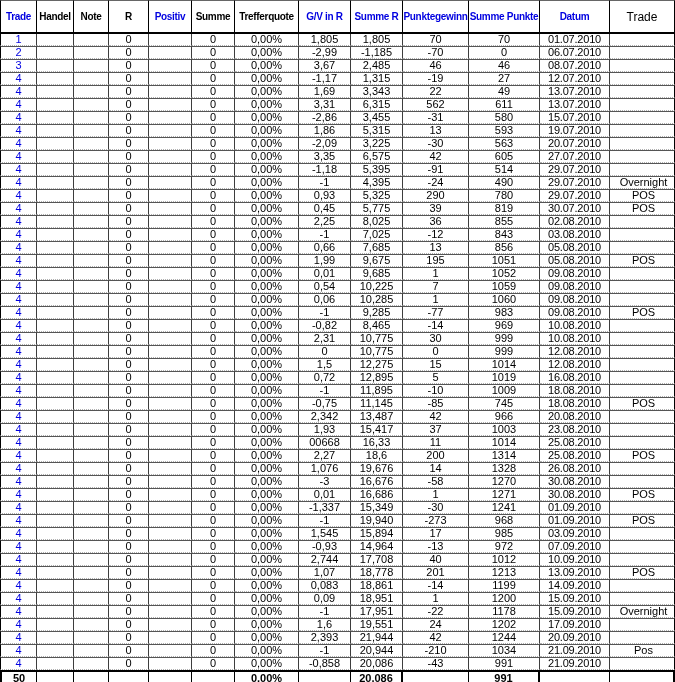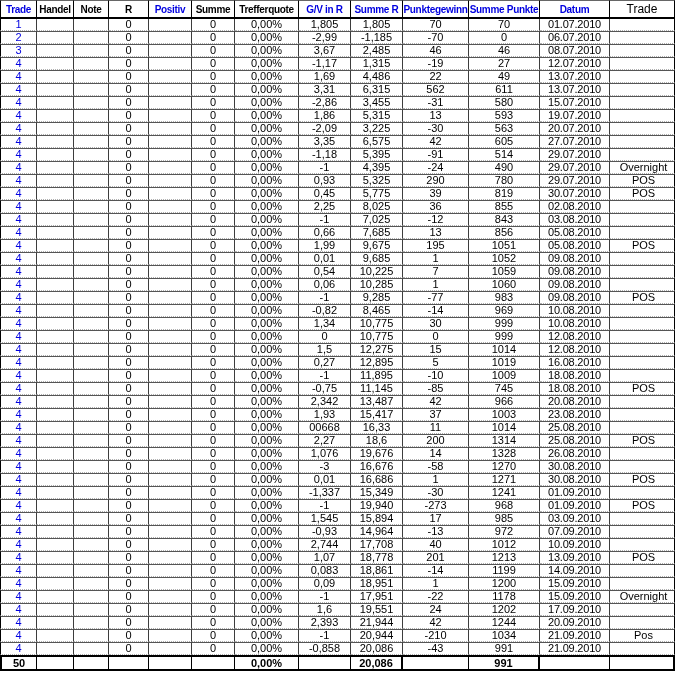--- a/index.html
+++ b/index.html
@@ -2,21 +2,21 @@
 <html><head>
 <meta charset="utf-8">
 <style>
   html,body{margin:0;padding:0;background:#ffffff;}
   body{width:675px;height:682px;font-family:"Liberation Sans",sans-serif;overflow:hidden;}
   table{border-collapse:separate;border-spacing:0;table-layout:fixed;width:675px;}
   th,td{box-sizing:border-box;overflow:hidden;white-space:nowrap;text-align:center;padding:0;vertical-align:middle;}
   
   thead th{
     font-size:10px;font-weight:bold;letter-spacing:-0.3px;color:#000;
-    height:19px;border-top:1px solid #666;border-bottom:2px solid #000;
+    height:34px;border-top:1px solid #666;border-bottom:2px solid #000;
     border-right:1px solid #000;background:#fff;
   }
   thead th.c0{border-left:1px solid #000;}
   thead th.accent{color:#0000e0;}
   thead th.plain{font-weight:normal;font-size:12px;letter-spacing:0;color:#000;}
   
   tbody td{
     font-size:11px;line-height:11px;height:13px;color:#000;
     border-top:1px solid #555;border-bottom:1px dotted #b0b0b0;
     border-right:1px solid #3d3d3d;
@@ -134,21 +134,21 @@
         </tr>
         <tr>
           <td class="c0">4</td>
           <td class="c1"></td>
           <td class="c2"></td>
           <td class="c3">0</td>
           <td class="c4"></td>
           <td class="c5">0</td>
           <td class="c6">0,00%</td>
           <td class="c7">1,69</td>
-          <td class="c8">4,486</td>
+          <td class="c8">3,343</td>
           <td class="c9">22</td>
           <td class="c10">49</td>
           <td class="c11">13.07.2010</td>
           <td class="c12"></td>
         </tr>
         <tr>
           <td class="c0">4</td>
           <td class="c1"></td>
           <td class="c2"></td>
           <td class="c3">0</td>
@@ -418,21 +418,21 @@
           <td class="c12"></td>
         </tr>
         <tr>
           <td class="c0">4</td>
           <td class="c1"></td>
           <td class="c2"></td>
           <td class="c3">0</td>
           <td class="c4"></td>
           <td class="c5">0</td>
           <td class="c6">0,00%</td>
-          <td class="c7">1,34</td>
+          <td class="c7">2,31</td>
           <td class="c8">10,775</td>
           <td class="c9">30</td>
           <td class="c10">999</td>
           <td class="c11">10.08.2010</td>
           <td class="c12"></td>
         </tr>
         <tr>
           <td class="c0">4</td>
           <td class="c1"></td>
           <td class="c2"></td>
@@ -463,21 +463,21 @@
           <td class="c12"></td>
         </tr>
         <tr>
           <td class="c0">4</td>
           <td class="c1"></td>
           <td class="c2"></td>
           <td class="c3">0</td>
           <td class="c4"></td>
           <td class="c5">0</td>
           <td class="c6">0,00%</td>
-          <td class="c7">0,27</td>
+          <td class="c7">0,72</td>
           <td class="c8">12,895</td>
           <td class="c9">5</td>
           <td class="c10">1019</td>
           <td class="c11">16.08.2010</td>
           <td class="c12"></td>
         </tr>
         <tr>
           <td class="c0">4</td>
           <td class="c1"></td>
           <td class="c2"></td>

